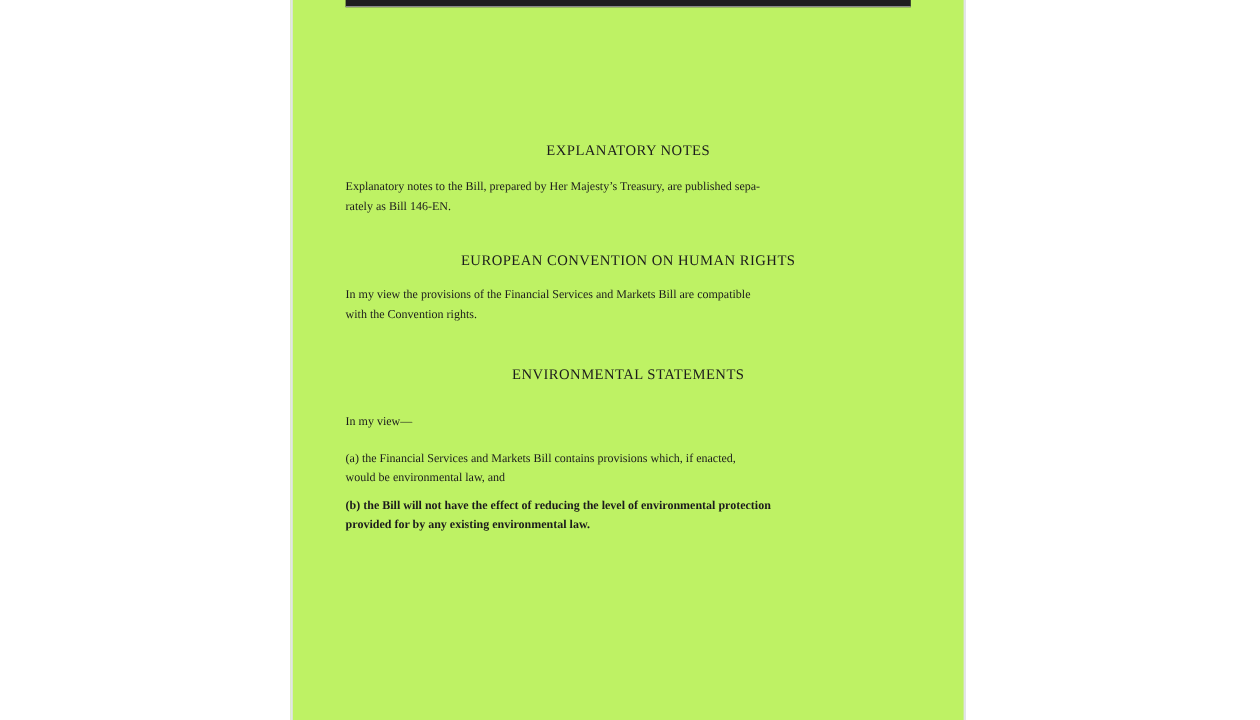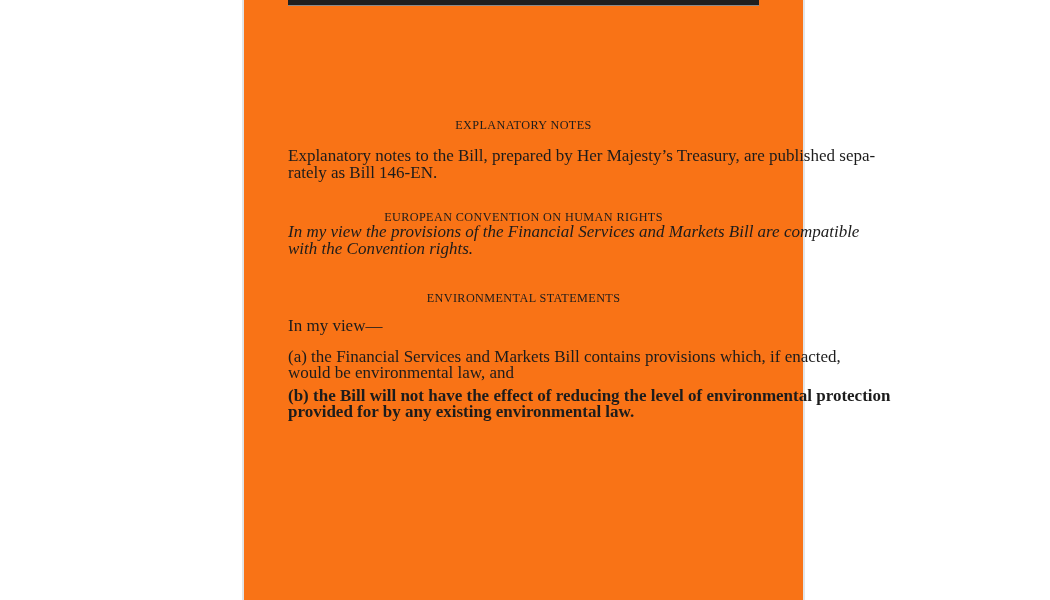--- a/index.html
+++ b/index.html
@@ -14,21 +14,21 @@
     overflow: hidden;
     font-family: "Liberation Serif", serif;
   }
   .doc-page {
     position: absolute;
     left: 242px;
     top: 0;
     width: 563px;
     height: 600px;
     box-sizing: border-box;
-    background: #f97316;
+    background: #bef264;
     border-left: 2px solid #e2e5e7;
     border-right: 2px solid #e2e5e7;
     padding: 0 44px;
   }
   .top-rule {
     height: 5px;
     background: #1f1f1f;
     border-bottom: 1px solid #8a8a8a;
   }
   .doc-heading {
@@ -37,31 +37,31 @@
     line-height: 14px;
     text-align: center;
     letter-spacing: 0.4px;
     color: #1c1c1c;
     margin: 0;
   }
   .h-explanatory   { margin-top: 112px; }
   .h-convention    { margin-top: 29px; }
   .h-environmental { margin-top: 34px; text-align: center; }
   .doc-para {
-    font-size: 17px;
+    font-size: 10px;
     line-height: 16.5px;
     color: #1c1c1c;
     margin: 0;
     white-space: pre;
   }
   .p-notes       { margin-top: 16px; }
   .p-statement   { margin-top: 15px; }
-  .p-view-hr     { margin-top: 0; font-style: italic; }
+  .p-view-hr     { margin-top: 14px; }
   .p-env-stmt    { margin-top: 13px; }
-  .p-inmyview    { margin-top: 13px; }
+  .p-inmyview    { margin-top: 25px; }
   .p-item-a      { margin-top: 14px; }
   .p-item-b      { margin-top: 6px; font-weight: bold; }
 </style>
 </head>
 <body>
 
 <div class="doc-page">
 
   <div class="top-rule"></div>
 

